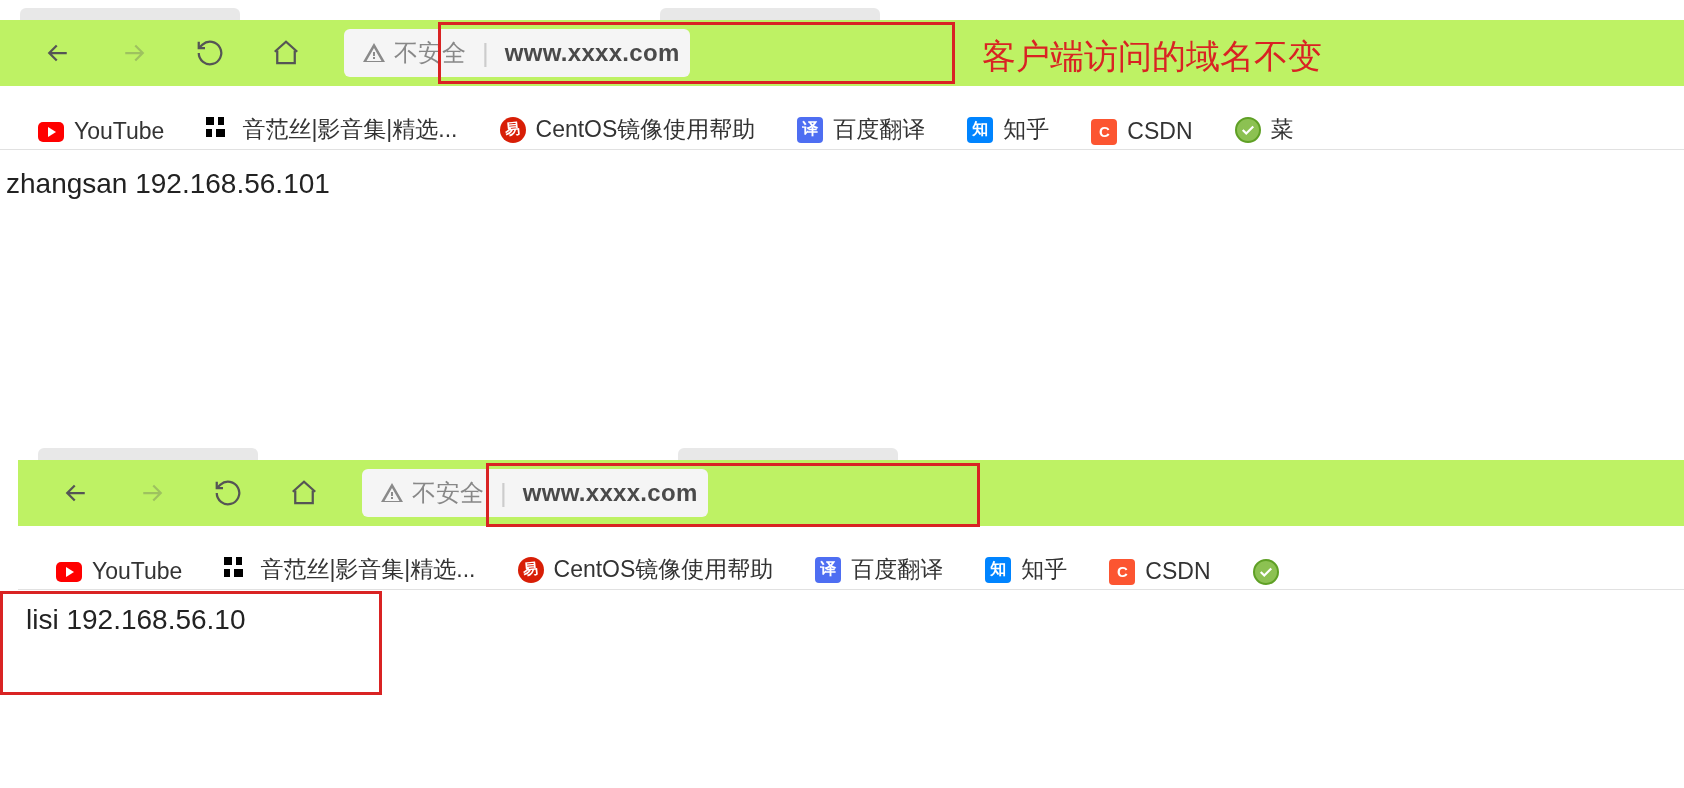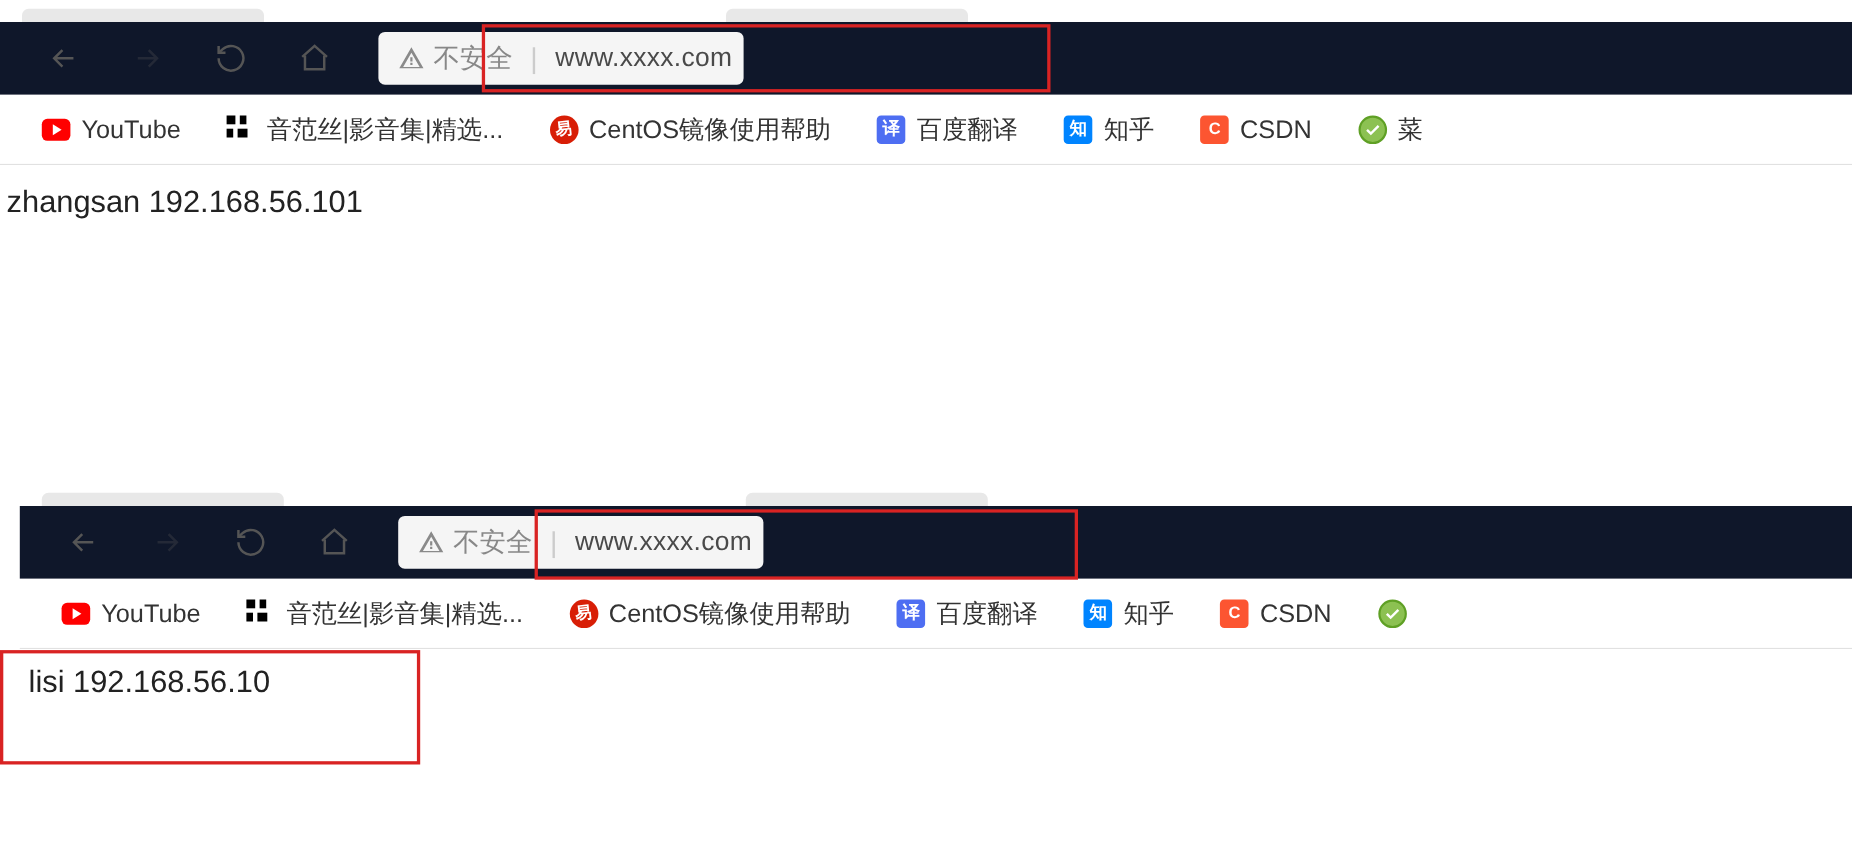--- a/index.html
+++ b/index.html
@@ -4,33 +4,33 @@
   <style>
     * { box-sizing: border-box; margin: 0; padding: 0; }
     body { font-family: "Microsoft YaHei", Arial, sans-serif; background: #fff; width: 1684px; }
     .window { background: #fff; position: relative; }
     .w1 { height: 440px; }
     .w2 { height: 260px; position: relative; }
     .w2-inner { position: relative; top: 0; width: 100%; margin-left: 18px; }
     .tabstrip { display: flex; height: 20px; background: #fff; padding: 0 20px; gap: 10px; align-items: flex-end; overflow: hidden; }
     .tab-ghost { width: 220px; height: 12px; background: #e8e8e8; border-radius: 6px 6px 0 0; }
     .tab-ghost.off { margin-left: 410px; }
-    .toolbar { display: flex; align-items: center; height: 66px; padding: 0 40px; gap: 40px; background: #0f172a; position: relative; }
+    .toolbar { display: flex; align-items: center; height: 66px; padding: 0 40px; gap: 40px; background: #bef264; position: relative; }
     .nav-buttons { display: flex; align-items: center; gap: 40px; }
     .nav-btn { width: 36px; height: 36px; display: flex; align-items: center; justify-content: center; color: #555; cursor: pointer; }
     .nav-btn.forward { opacity: 0.3; }
     .nav-btn svg { width: 30px; height: 30px; }
     .address-group { display: flex; align-items: center; gap: 8px; height: 48px; padding: 0 10px 0 18px; background: #f5f5f5; border-radius: 6px; }
     .warn-icon { color: #8a8a8a; display: flex; }
     .insecure-label { color: #888; font-size: 24px; font-weight: 400; }
     .sep { color: #ccc; font-size: 26px; margin: 0 8px; font-weight: 300; }
-    .url-text { color: #4a4a4a; font-size: 24px; font-weight: 400; letter-spacing: 0.3px; }
+    .url-text { color: #4a4a4a; font-size: 24px; font-weight: 700; letter-spacing: 0.3px; }
     .red-box { position: absolute; border: 3px solid #d92323; pointer-events: none; }
     .annotation { position: absolute; color: #d92323; font-size: 34px; font-weight: 400; white-space: nowrap; }
-    .bookmarks { display: flex; align-items: center; height: 64px; padding: 0 30px; gap: 26px; background: #fff; border-bottom: 1px solid #e1e1e1; overflow: hidden; }
+    .bookmarks { display: flex; align-items: flex-end; height: 64px; padding: 0 30px; gap: 26px; background: #fff; border-bottom: 1px solid #e1e1e1; overflow: hidden; }
     .bk { display: flex; align-items: center; gap: 10px; padding: 4px 8px; cursor: pointer; white-space: nowrap; }
     .bk-label { color: #333; font-size: 23px; font-weight: 400; }
     .ico { width: 26px; height: 26px; display: flex; align-items: center; justify-content: center; flex-shrink: 0; }
     .yt { background: #f00; border-radius: 5px; width: 28px; height: 20px; position: relative; }
     .yt::after { content: ""; position: absolute; left: 10px; top: 5px; border-left: 8px solid #fff; border-top: 5px solid transparent; border-bottom: 5px solid transparent; }
     .grid4 { position: relative; }
     .grid4 span { position: absolute; width: 8px; height: 8px; background: #000; }
     .grid4 .a { left:0; top:0; } .grid4 .b { left:12px; top:0; width:6px; }
     .grid4 .c { left:0; top:12px; width:6px; } .grid4 .d { left:10px; top:12px; width:9px; height:8px; }
     .yi { background: #d81e06; border-radius: 50%; width: 26px; height: 26px; display:flex;align-items:center;justify-content:center;font-family:"SimSun",serif; }
@@ -82,20 +82,21 @@
       <span class="warn-icon">
         <svg width="24" height="24" viewBox="0 0 24 24" fill="currentColor">
             <path d="M12 2L1 21h22L12 2zm0 5l7.5 13h-15L12 7zm-1 4v4h2v-4h-2zm0 5v2h2v-2h-2z"></path>
           </svg>
       </span>
       <span class="insecure-label">不安全</span>
       <span class="sep">|</span>
       <span class="url-text">www.xxxx.com</span>
     </div>
     <div class="red-box" style="left:438px; top:2px; width:517px; height:62px;"></div>
+    <div class="annotation" style="left:982px; top:14px;">客户端访问的域名不变</div>
   </div>
   <div class="bookmarks">
     <div class="bk">
       <span class="ico">
           <span class="yt"></span>
         </span>
       <span class="bk-label">YouTube</span>
     </div>
     <div class="bk">
       <span class="ico grid4">

